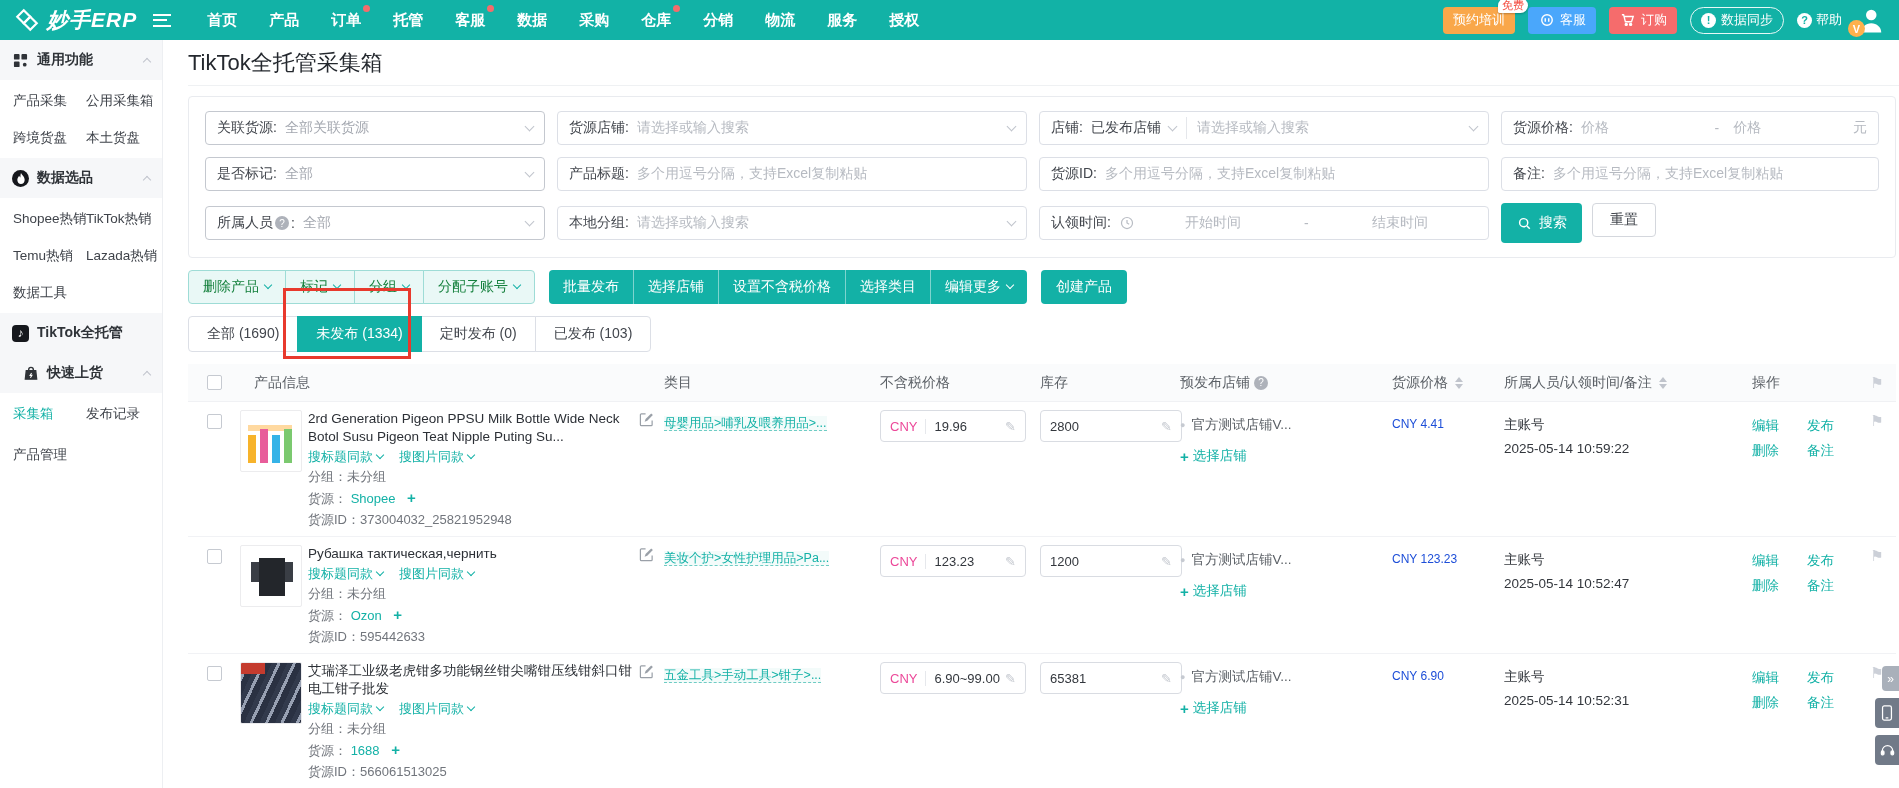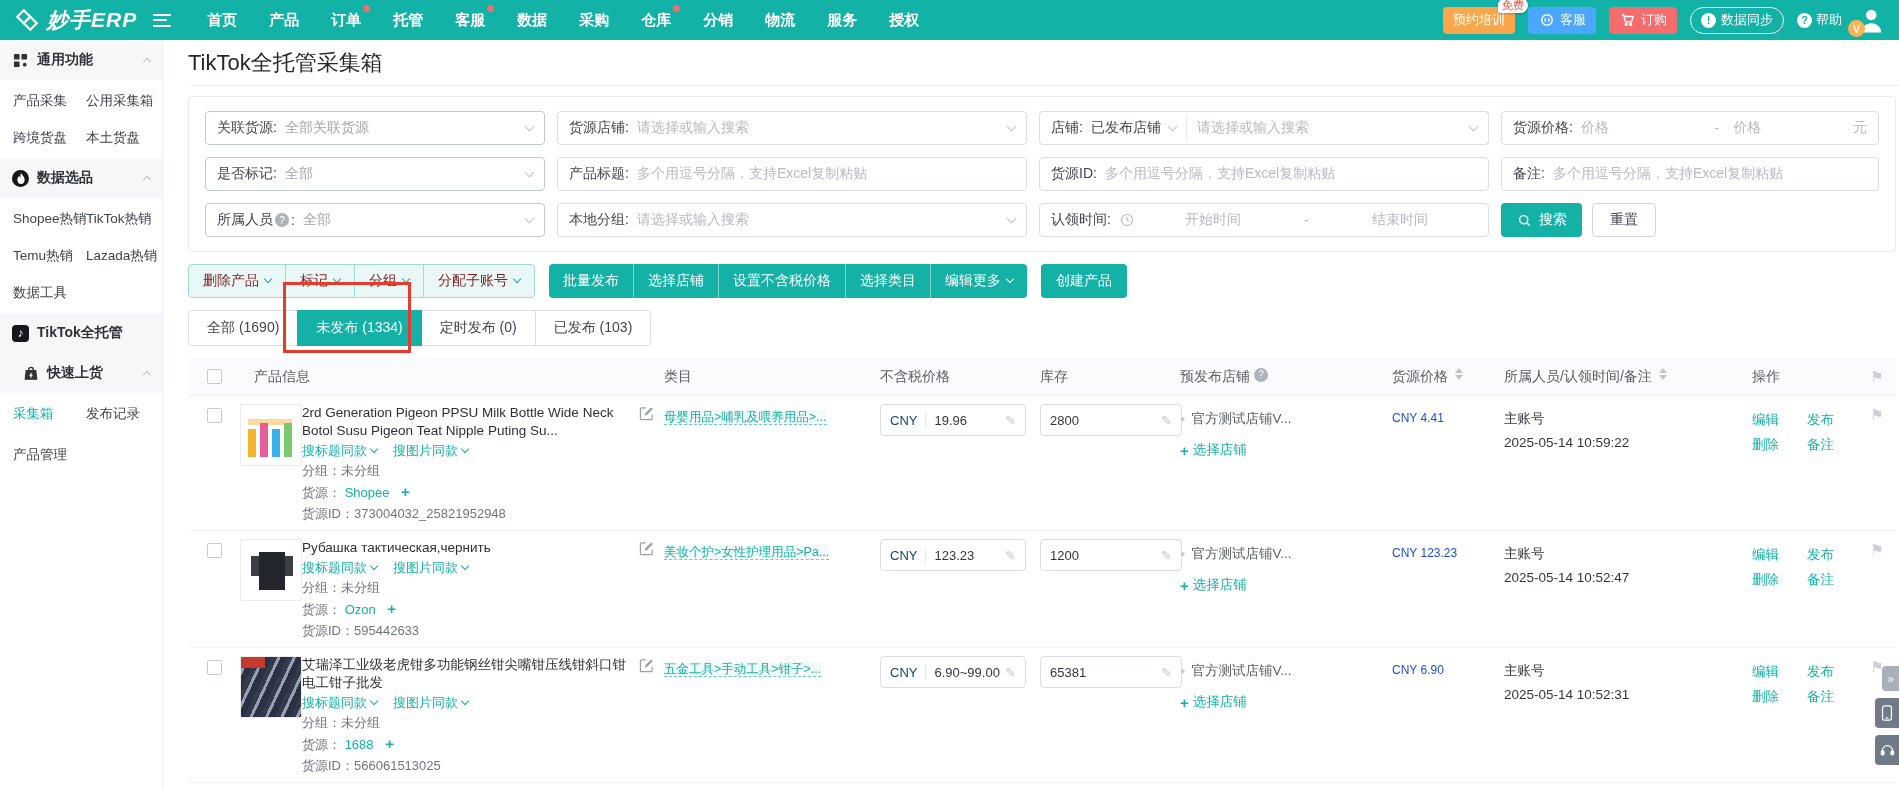--- a/index.html
+++ b/index.html
@@ -51,57 +51,57 @@
 .f-label{color:#42464d;flex:none;margin-right:8px;white-space:nowrap}
 .f-value{color:#a3a7af;white-space:nowrap}
 .f-ph{color:#b6bac1;overflow:hidden;white-space:nowrap}
 .dark{color:#42464d}
 .v-div{width:1px;height:22px;background:#e5e7eb;margin:0 10px;flex:none}
 .unit{margin-left:auto;flex:none}
 .dash{margin:0 14px;flex:none}
 .grow{flex:1;text-align:center}
 .qmark{width:14px;height:14px;border-radius:50%;background:#aeb2ba;color:#fff;font-size:10px;display:inline-flex;align-items:center;justify-content:center;flex:none;margin-right:2px}
 .f-actions{display:flex;gap:10px}
-.search-btn{height:34px;padding:0 15px;background:#13b1a6;color:#fff;border:none;border-radius:4px;font-size:14px;display:flex;align-items:center;gap:6px;cursor:pointer;font-family:inherit}
+.search-btn{height:40px;padding:0 15px;background:#13b1a6;color:#fff;border:none;border-radius:4px;font-size:14px;display:flex;align-items:center;gap:6px;cursor:pointer;font-family:inherit}
 .reset-btn{height:34px;padding:0 17px;background:#fff;border:1px solid #d4d7dd;border-radius:4px;font-size:14px;color:#42464d;cursor:pointer;font-family:inherit}
 
 
 .toolbar{margin-top:12px;display:flex;align-items:center;gap:14px}
 .btn-group{display:flex}
 .gbtn{height:34px;display:flex;align-items:center;gap:6px;padding:0 14px;font-size:14px;cursor:pointer;white-space:nowrap}
-.lbtn{background:#e9f8f6;border:1px solid #9edcd6;color:#7f1d1d;margin-left:-1px}
+.lbtn{background:#e9f8f6;border:1px solid #9edcd6;color:#15803d;margin-left:-1px}
 .lbtn:first-child{margin-left:0;border-radius:4px 0 0 4px}
 .lbtn:last-child{border-radius:0 4px 4px 0}
 .sbtn{background:#13b1a6;color:#fff;border-left:1px solid rgba(255,255,255,.45)}
 .sbtn:first-child{border-left:none;border-radius:4px 0 0 4px}
 .sbtn:last-child{border-radius:0 4px 4px 0}
 .create-btn{height:34px;padding:0 15px;background:#13b1a6;color:#fff;border:none;border-radius:4px;font-size:14px;cursor:pointer;font-family:inherit}
 
 
 .tabs{margin-top:12px;display:flex}
 .tab{height:36px;padding:0 18px;background:#fff;border:1px solid #dcdfe6;display:flex;align-items:center;font-size:14px;color:#42464d;margin-left:-1px;cursor:pointer;position:relative;white-space:nowrap}
 .tab:first-child{margin-left:0;border-radius:4px 0 0 4px}
 .tab:last-child{border-radius:0 4px 4px 0}
 .tab.active{background:#13b1a6;border-color:#13b1a6;color:#fff;z-index:2}
 .anno{position:absolute;left:-15px;top:-29px;right:10px;bottom:-8px;border:3px solid #e8392d;pointer-events:none;z-index:5}
 
 
 .thead,.trow{display:grid;grid-template-columns:52px 424px 216px 160px 140px 212px 112px 248px 106px 38px;width:1708px}
 .thead{margin-top:12px;height:38px;background:#fafbfc;align-items:center;font-size:14px;color:#5b6066;border-bottom:1px solid #f0f1f4}
-.hcell{display:flex;align-items:flex-start;gap:4px;padding-right:8px}
+.hcell{display:flex;align-items:center;gap:4px;padding-right:8px}
 .hcell.h0{padding-left:14px}
 .hck{display:flex;justify-content:center}
 .checkbox{width:15px;height:15px;border:1px solid #c6cad1;border-radius:2px;background:#fff;display:inline-block;cursor:pointer}
 .sort{display:inline-flex;flex-direction:column;gap:2px;margin-left:3px;cursor:pointer}
 .tri{width:0;height:0;border-left:4px solid transparent;border-right:4px solid transparent;display:block}
 .tri.up{border-bottom:5px solid #c0c4cc}
 .tri.dn{border-top:5px solid #c0c4cc}
 .trow{border-bottom:1px solid #f1f2f5;padding:8px 0 6px;align-items:start}
 .ck-cell{display:flex;justify-content:center;padding-top:4px}
-.product-cell{display:flex;gap:0;position:relative;padding-right:32px}
+.product-cell{display:flex;gap:6px;position:relative;padding-right:32px}
 .thumb{width:62px;height:62px;flex:none;border:1px solid #ececee;border-radius:2px;cursor:pointer}
 .thumb-baby-bottles{background:
   linear-gradient(#f7b32b,#f7b32b) 7px 24px/8px 28px no-repeat,
   linear-gradient(#e85d9a,#e85d9a) 19px 18px/8px 34px no-repeat,
   linear-gradient(#35b3e7,#35b3e7) 31px 24px/8px 28px no-repeat,
   linear-gradient(#7bc96f,#7bc96f) 43px 18px/8px 34px no-repeat,
   linear-gradient(#ffd9a0,#ffd9a0) 7px 14px/44px 6px no-repeat,#fff}
 .thumb-black-shirt{background:
   linear-gradient(#23262b,#23262b) 18px 12px/26px 38px no-repeat,
   linear-gradient(#3a3e45,#3a3e45) 10px 16px/10px 20px no-repeat,
@@ -115,21 +115,21 @@
 .plink{color:#13b1a6;font-size:13px;display:flex;align-items:center;gap:4px;cursor:pointer;white-space:nowrap}
 .pmeta{font-size:13px;color:#71757c;line-height:21px;white-space:nowrap;overflow:hidden}
 .src-link{color:#13b1a6;cursor:pointer}
 .plus{color:#13b1a6;font-size:15px;margin-left:8px;cursor:pointer;font-weight:700}
 .edit-ic{position:absolute;right:10px;top:2px;cursor:pointer;line-height:0}
 .cat-cell{padding-right:34px;padding-top:3px}
 .cat-link{display:inline;font-size:12.5px;color:#13b1a6;background:#f3fbfa;border-bottom:1px dashed #6fccc4;cursor:pointer;line-height:19px}
 .input-box{height:32px;border:1px solid #d9dce2;border-radius:4px;background:#fff;display:flex;align-items:center;padding:0 9px;font-size:13px;color:#33373d;cursor:text}
 .price-box{width:146px}
 .stock-box{width:142px}
-.cur{color:#0c4a6e;padding-right:8px;border-right:1px solid #e6e8ec;margin-right:8px;flex:none}
+.cur{color:#ec4899;padding-right:8px;border-right:1px solid #e6e8ec;margin-right:8px;flex:none}
 .ival{overflow:hidden;white-space:nowrap}
 .pencil{margin-left:auto;color:#c3c7ce;font-size:13px;flex:none}
 .store-line{display:flex;align-items:center;gap:6px;font-size:13.5px;color:#5b6066;white-space:nowrap;overflow:hidden;padding-top:6px}
 .store-dot{color:#c6cad1;font-size:9px;flex:none}
 .add-store{margin-top:13px;color:#13b1a6;font-size:13.5px;display:flex;align-items:center;gap:4px;cursor:pointer}
 .plus2{font-size:15px;font-weight:700}
 .sp-cell{font-size:12px;color:#1d4ed8;padding-top:7px}
 .owner-cell{font-size:13.5px;color:#33373d;line-height:24px;padding-top:3px}
 .act-cell{padding-top:3px}
 .act-line{display:flex;gap:28px;line-height:25px}

